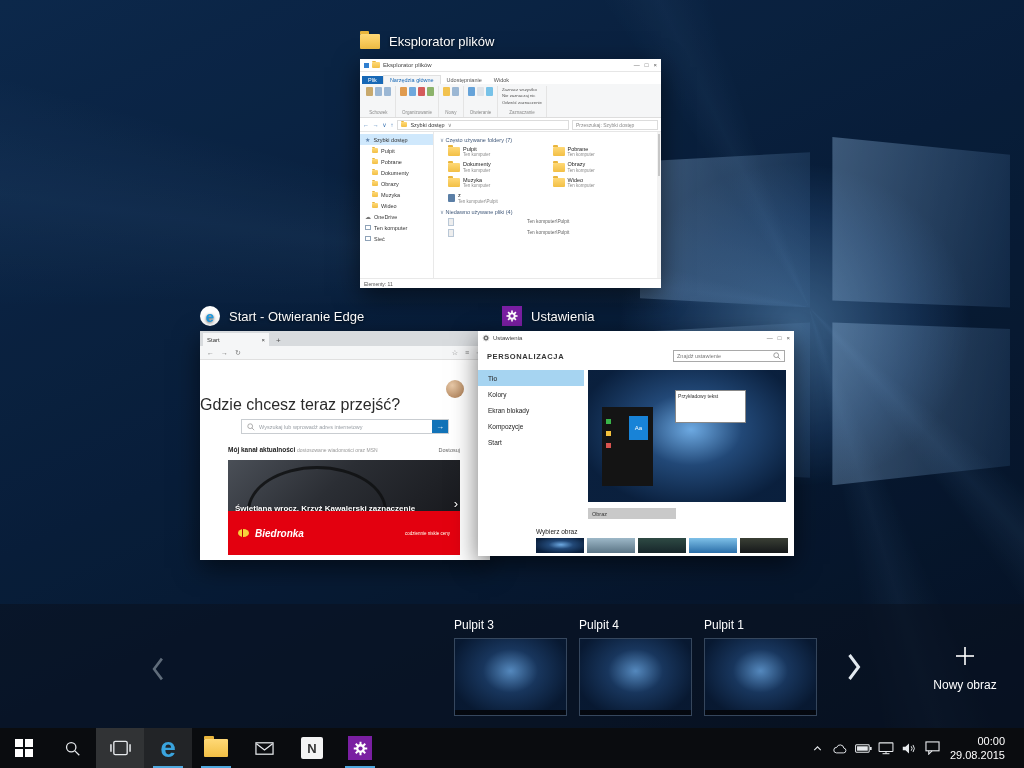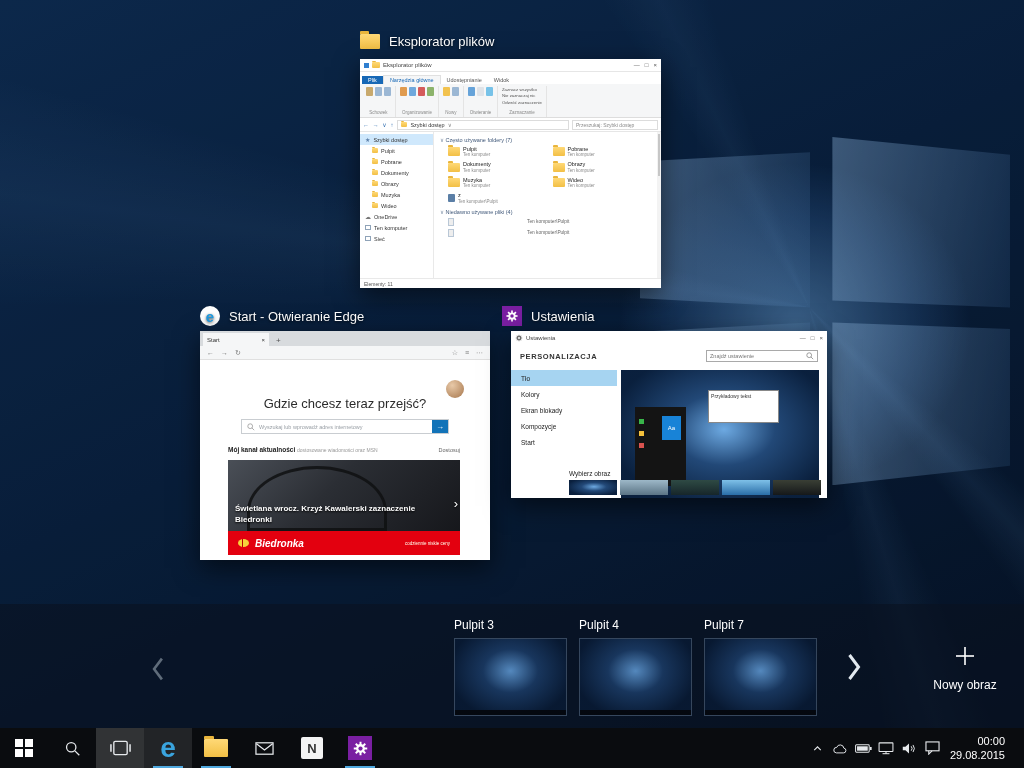--- a/index.html
+++ b/index.html
@@ -91,35 +91,35 @@
 
 .edge-thumb{display:flex;flex-direction:column}
 .e-tabs{height:15px;background:#d8dbde;display:flex;align-items:flex-end;padding-left:3px}
 .e-tab{width:66px;height:13px;background:#f5f6f7;display:flex;align-items:center;justify-content:space-between;padding:0 4px;font-size:6px;color:#333}
 .e-plus{font-size:8px;color:#555;padding:0 7px 1px}
 .e-nav{height:14px;background:#f5f6f7;border-bottom:1px solid #e0e0e0;display:flex;align-items:center;gap:7px;padding:0 7px;font-size:7px;color:#777}
 .e-nav .sp{flex:1}
 .e-page{flex:1;position:relative;background:#fff}
 .e-avatar{position:absolute;right:26px;top:20px;width:18px;height:18px;border-radius:50%;
   background:radial-gradient(circle at 35% 30%,#e8c9a8,#a6764c)}
-.e-heading{position:absolute;top:36px;left:0;right:0;text-align:center;font-size:13px;color:#2b2b2b}
+.e-heading{position:absolute;top:36px;left:0;right:0;font-size:16px;color:#2b2b2b}
 .e-search{position:absolute;top:59px;left:50%;transform:translateX(-50%);width:208px;height:15px;
   background:#fff;border:1px solid #c9cdd1;display:flex;align-items:center;gap:4px;padding-left:5px}
 .e-ph{flex:1;font-size:5.5px;color:#9aa0a6;white-space:nowrap;overflow:hidden}
 .e-go{width:16px;height:13px;background:#1273b8;color:#fff;display:flex;align-items:center;justify-content:center;font-size:8px;flex:none}
 .e-feedrow{position:absolute;top:86px;left:28px;right:30px;display:flex;justify-content:space-between;align-items:baseline}
 .e-feed{font-size:6.5px;color:#222;font-weight:bold;white-space:nowrap}
 .e-feed .sub{font-weight:normal;font-size:5px;color:#999}
 .e-custom{font-size:5.5px;color:#666}
 .e-hero{position:absolute;left:28px;right:30px;top:100px;bottom:5px;overflow:hidden;
   background:linear-gradient(135deg,#4a4f57 0%,#2b2e34 40%,#131418 100%)}
 .e-hero::before{content:"";position:absolute;left:8%;top:6%;width:58%;height:62%;
   border:3px solid rgba(15,16,18,.85);border-radius:50% 50% 0 0/70% 70% 0 0}
 .e-headline{position:absolute;left:7px;right:34px;bottom:30px;font-size:8px;font-weight:bold;color:#fff;line-height:1.3;text-shadow:0 1px 2px #000}
-.e-brandbar{position:absolute;left:0;right:0;bottom:0;height:24px;background:#e3000f;display:flex;align-items:center;gap:6px;padding:0 10px}
+.e-brandbar{position:absolute;left:0;right:0;bottom:0;height:44px;background:#e3000f;display:flex;align-items:center;gap:6px;padding:0 10px}
 .e-lady{width:11px;height:8px;background:#f6d33c;border-radius:50%;position:relative;flex:none}
 .e-lady::before{content:"";position:absolute;left:4px;top:0;width:1px;height:8px;background:#b00}
 .e-brand{color:#fff;font-size:10px;font-weight:bold;font-style:italic}
 .e-tag{color:#ffe;font-size:4.5px;margin-left:auto;white-space:nowrap}
 .e-next{position:absolute;right:2px;top:38%;color:#fff;font-size:13px;text-shadow:0 1px 2px #000}
 
 
 .settings-thumb{font-size:6px;color:#333;position:relative}
 .s-titlebar{height:13px;display:flex;align-items:center;gap:3px;padding:0 4px}
 .s-title{flex:1;font-size:6px;color:#444}
@@ -442,21 +442,21 @@
             <rect x="10.6" y="2.5" width="2.8" height="19" transform="rotate(45 12 12)"></rect>
             <rect x="10.6" y="2.5" width="2.8" height="19" transform="rotate(90 12 12)"></rect>
             <rect x="10.6" y="2.5" width="2.8" height="19" transform="rotate(135 12 12)"></rect>
             <circle cx="12" cy="12" r="6.2"></circle>
           </g>
           <circle cx="12" cy="12" r="3" fill="#7a1fa2"></circle>
         </svg>
     </span>
     <span>Ustawienia</span>
   </div>
-  <div class="tv-body settings-thumb" style="left:511px;top:331px;width:316px;height:167px">
+  <div class="tv-body settings-thumb" style="left:478px;top:331px;width:316px;height:225px">
     <div class="s-titlebar">
       <svg class="gear" viewBox="0 0 24 24" width="8" height="8">
           <g fill="#666">
             <rect x="10.6" y="2.5" width="2.8" height="19"></rect>
             <rect x="10.6" y="2.5" width="2.8" height="19" transform="rotate(45 12 12)"></rect>
             <rect x="10.6" y="2.5" width="2.8" height="19" transform="rotate(90 12 12)"></rect>
             <rect x="10.6" y="2.5" width="2.8" height="19" transform="rotate(135 12 12)"></rect>
             <circle cx="12" cy="12" r="6.2"></circle>
           </g>
           <circle cx="12" cy="12" r="3" fill="#fff"></circle>
@@ -524,21 +524,21 @@
           <div class="dwall"></div>
         </div>
     </div>
     <div class="desk" style="left:579px">
       <div class="dl">Pulpit 4</div>
       <div class="dthumb">
           <div class="dwall"></div>
         </div>
     </div>
     <div class="desk" style="left:704px">
-      <div class="dl">Pulpit 7</div>
+      <div class="dl">Pulpit 1</div>
       <div class="dthumb">
           <div class="dwall"></div>
         </div>
     </div>
 
     <span class="strip-chev chev-r">
       <svg viewBox="0 0 12 20" width="18" height="30">
           <polyline points="3,2 9,10 3,18" fill="none" stroke="currentColor" stroke-width="2"></polyline>
         </svg>
     </span>

